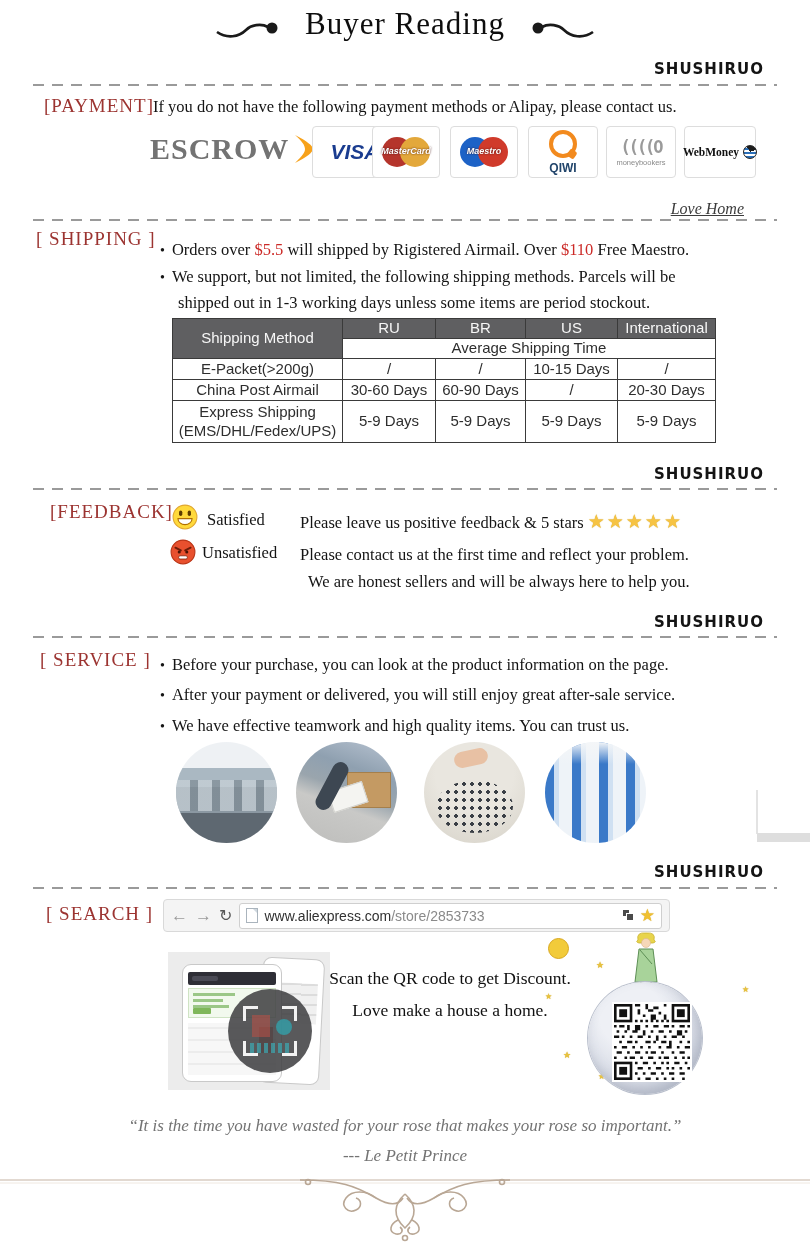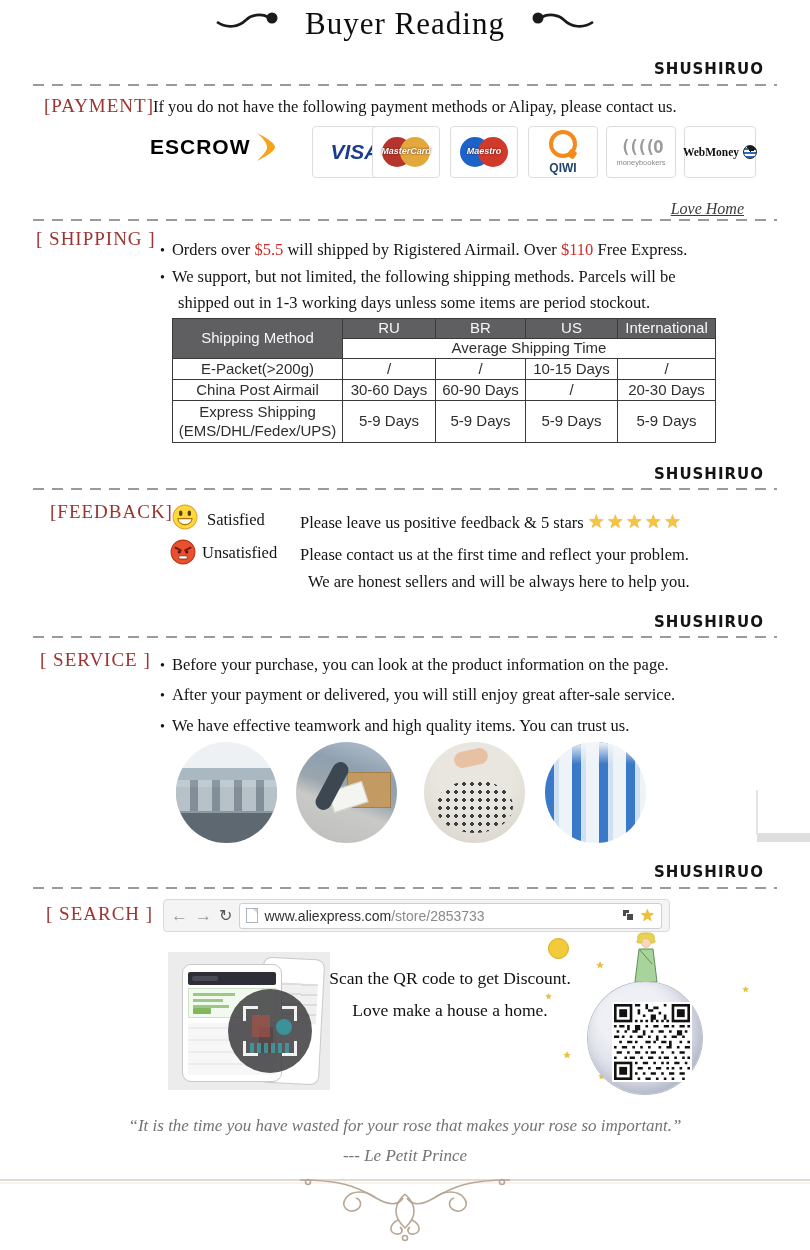--- a/index.html
+++ b/index.html
@@ -1,40 +1,40 @@
 <!DOCTYPE html>
 <html><head>
 <meta charset="utf-8">
 <style>
   html,body{margin:0;padding:0;background:#fff;}
   .page{position:relative;width:810px;height:1250px;background:#fff;overflow:hidden;
         font-family:"Liberation Serif","DejaVu Serif",serif;color:#111;}
   .abs{position:absolute;}
   
   .title-row{position:absolute;top:6px;left:0;width:810px;text-align:center;}
-  .title-inner{display:inline-flex;align-items:flex-start;gap:18px;}
+  .title-inner{display:inline-flex;align-items:flex-end;gap:18px;}
   .page-title{font-size:31px;letter-spacing:1px;color:#0d0d0d;}
   
   .wm{position:absolute;right:46px;font-family:"DejaVu Sans",sans-serif;font-weight:700;
       font-size:15px;letter-spacing:1px;color:#141414;}
   .lovehome{position:absolute;right:66px;font-style:italic;font-size:16px;color:#3c3c3c;
             text-decoration:underline;}
   .dash{position:absolute;left:33px;width:744px;height:2px;
         background:repeating-linear-gradient(90deg,#9a9a9a 0 11px,transparent 11px 19px);}
   
   .sec-label{position:absolute;font-size:19px;color:#9c3431;letter-spacing:1px;white-space:nowrap;}
   .body-text{font-size:16.5px;color:#141414;white-space:nowrap;}
   .price{color:#cc2a27;}
   .bullet{display:inline-block;margin-right:7px;font-size:14px;}
   
   .paybox{position:absolute;height:52px;border:1px solid #ddd;border-radius:4px;background:#fff;
           display:flex;flex-direction:column;align-items:center;justify-content:center;box-sizing:border-box;}
   .escrow-wrap{position:absolute;display:flex;align-items:center;gap:4px;}
-  .escrow-text{font-family:Liberation Sans, sans-serif;font-weight:800;font-size:21px;
-               color:#000000;letter-spacing:1px;}
+  .escrow-text{font-family:Liberation Serif, serif;font-weight:800;font-size:30px;
+               color:#737373;letter-spacing:1px;}
   .visa-text{font-family:"Liberation Sans",sans-serif;font-weight:800;font-style:italic;font-size:21px;color:#1a3c8f;}
   .cardpair{position:relative;width:52px;height:34px;}
   .cardpair .c1,.cardpair .c2{position:absolute;width:30px;height:30px;border-radius:50%;top:2px;}
   .cardpair .c1{left:2px;} .cardpair .c2{left:20px;}
   .cardtext{position:absolute;top:11px;left:0;width:52px;text-align:center;color:#fff;
             font-family:"Liberation Sans",sans-serif;font-style:italic;font-weight:700;font-size:9px;
             text-shadow:0 0 2px rgba(60,10,10,.9);}
   .qiwi-q{width:20px;height:20px;border:4px solid #f28a1e;border-radius:50%;position:relative;}
   .qiwi-q::after{content:"";position:absolute;right:-3px;bottom:-4px;width:8px;height:8px;background:#f28a1e;
                  border-radius:2px;transform:rotate(35deg);}
@@ -187,21 +187,21 @@
       <span class="wm-text">WebMoney</span>
       <span class="wm-globe"></span>
     </span>
   </div>
 
   <div class="lovehome" style="top:200px">Love Home</div>
   <div class="dash" style="top:219px"></div>
 
   <div class="sec-label" style="left:36px;top:228px">[ SHIPPING ]</div>
   <div class="abs body-text" style="left:160px;top:240px">
-    <span class="bullet">•</span><span>Orders over </span><span class="price">$5.5</span><span> will shipped by Rigistered Airmail. Over </span><span class="price">$110</span><span> Free Express.</span>
+    <span class="bullet">•</span><span>Orders over </span><span class="price">$5.5</span><span> will shipped by Rigistered Airmail. Over </span><span class="price">$110</span><span> Free Maestro.</span>
   </div>
   <div class="abs body-text" style="left:160px;top:267px">
     <span class="bullet">•</span><span>We support, but not limited, the following shipping methods. Parcels will be</span>
   </div>
   <div class="abs body-text" style="left:178px;top:293px">shipped out in 1-3 working days unless some items are period stockout.</div>
 
   <table class="ship" style="left:172px;top:318px;width:543px">
     <colgroup>
         <col style="width:170px">
         <col style="width:93px">

